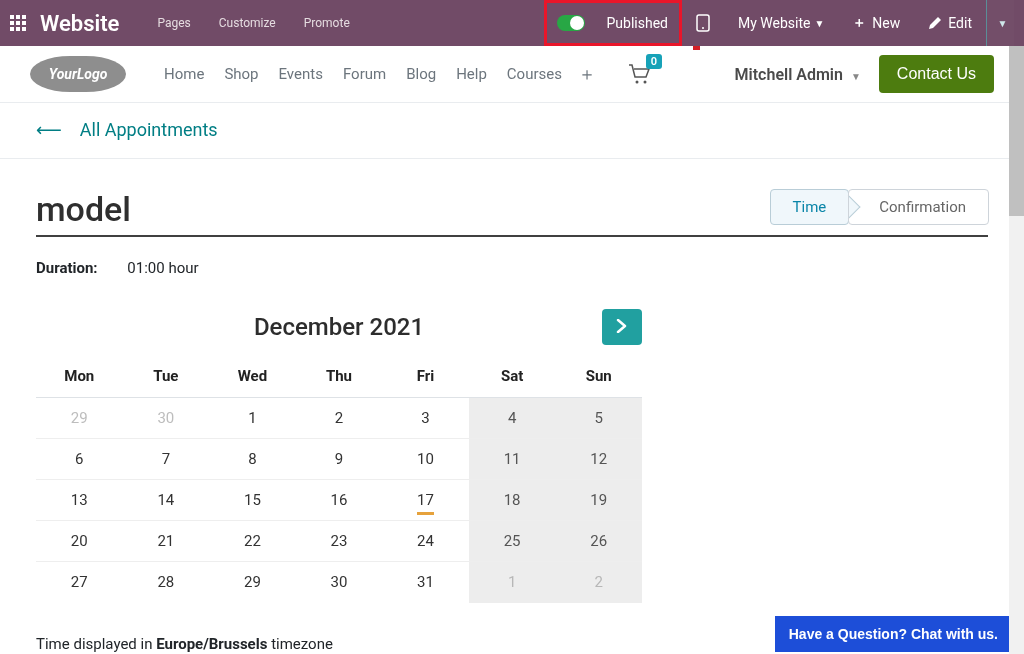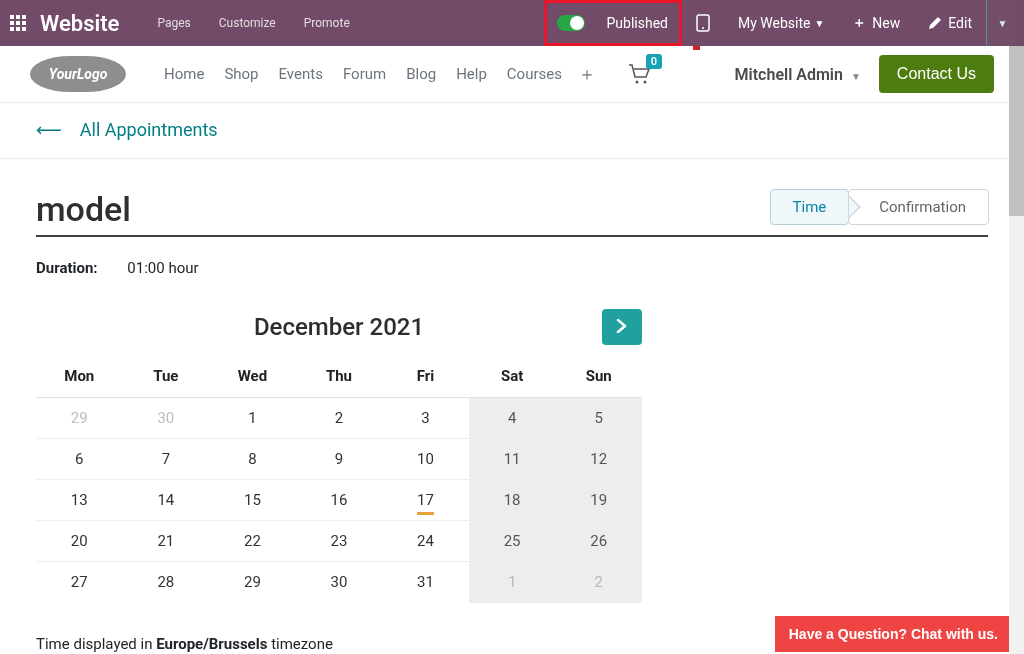--- a/index.html
+++ b/index.html
@@ -126,21 +126,21 @@
       cursor:pointer;
     }
     .cal-table td.muted { color:#bdbdbd; cursor:default; }
     .cal-table td.weekend { background:#ededed; color:#555; }
     .cal-table td.weekend.muted { color:#b7b7b7; }
     .cal-table td.today span { border-bottom:3px solid #e6a23c; padding-bottom:3px; }
     .tz-note { margin-top: 32px; font-size:15px; }
     .tz-note b { font-weight:700; }
     .chat-btn {
       position:fixed; right:12px; bottom:2px;
-      background:#ef4444; color:#fff;
+      background:#1d4ed8; color:#fff;
       padding: 10px 14px; font-size:14px; font-weight:600;
       border:none;
     }
     .scrollbar-track {
       position:absolute; right:0; top:46px; bottom:0; width:15px;
       background:#f1f1f1;
     }
     .scrollbar-thumb { width:100%; height:170px; background:#c0c0c0; }
   </style>
 </head>

